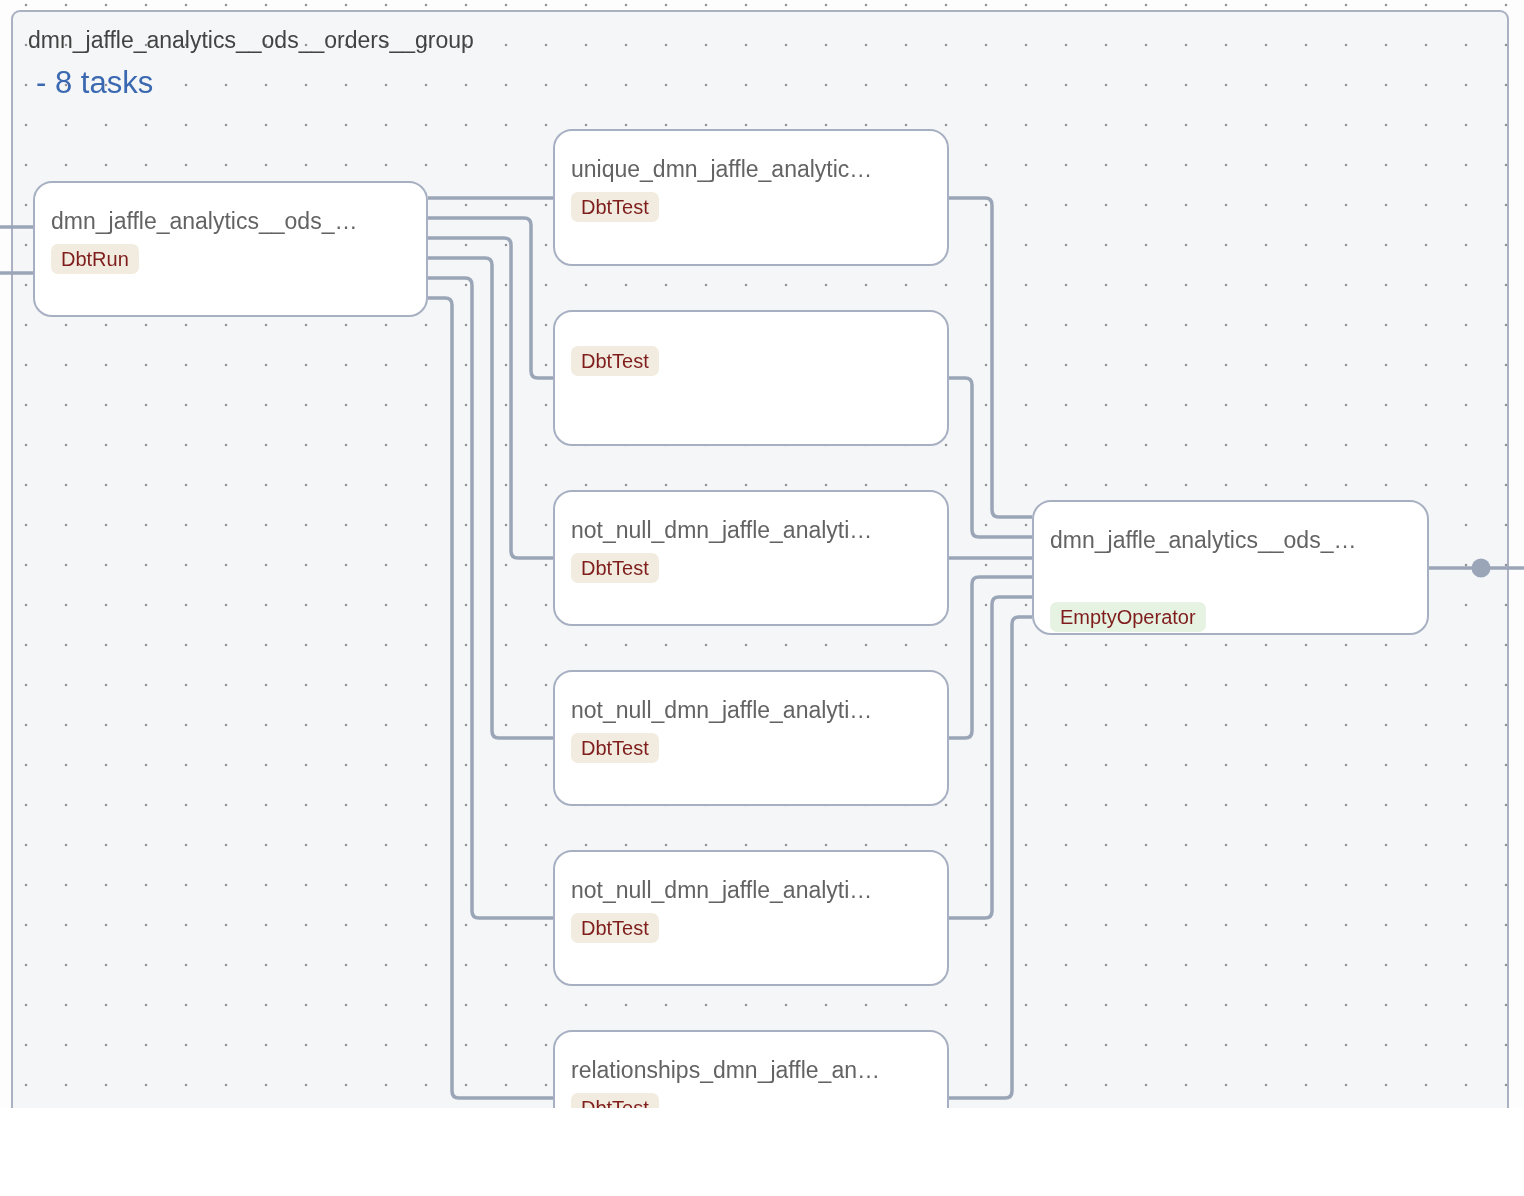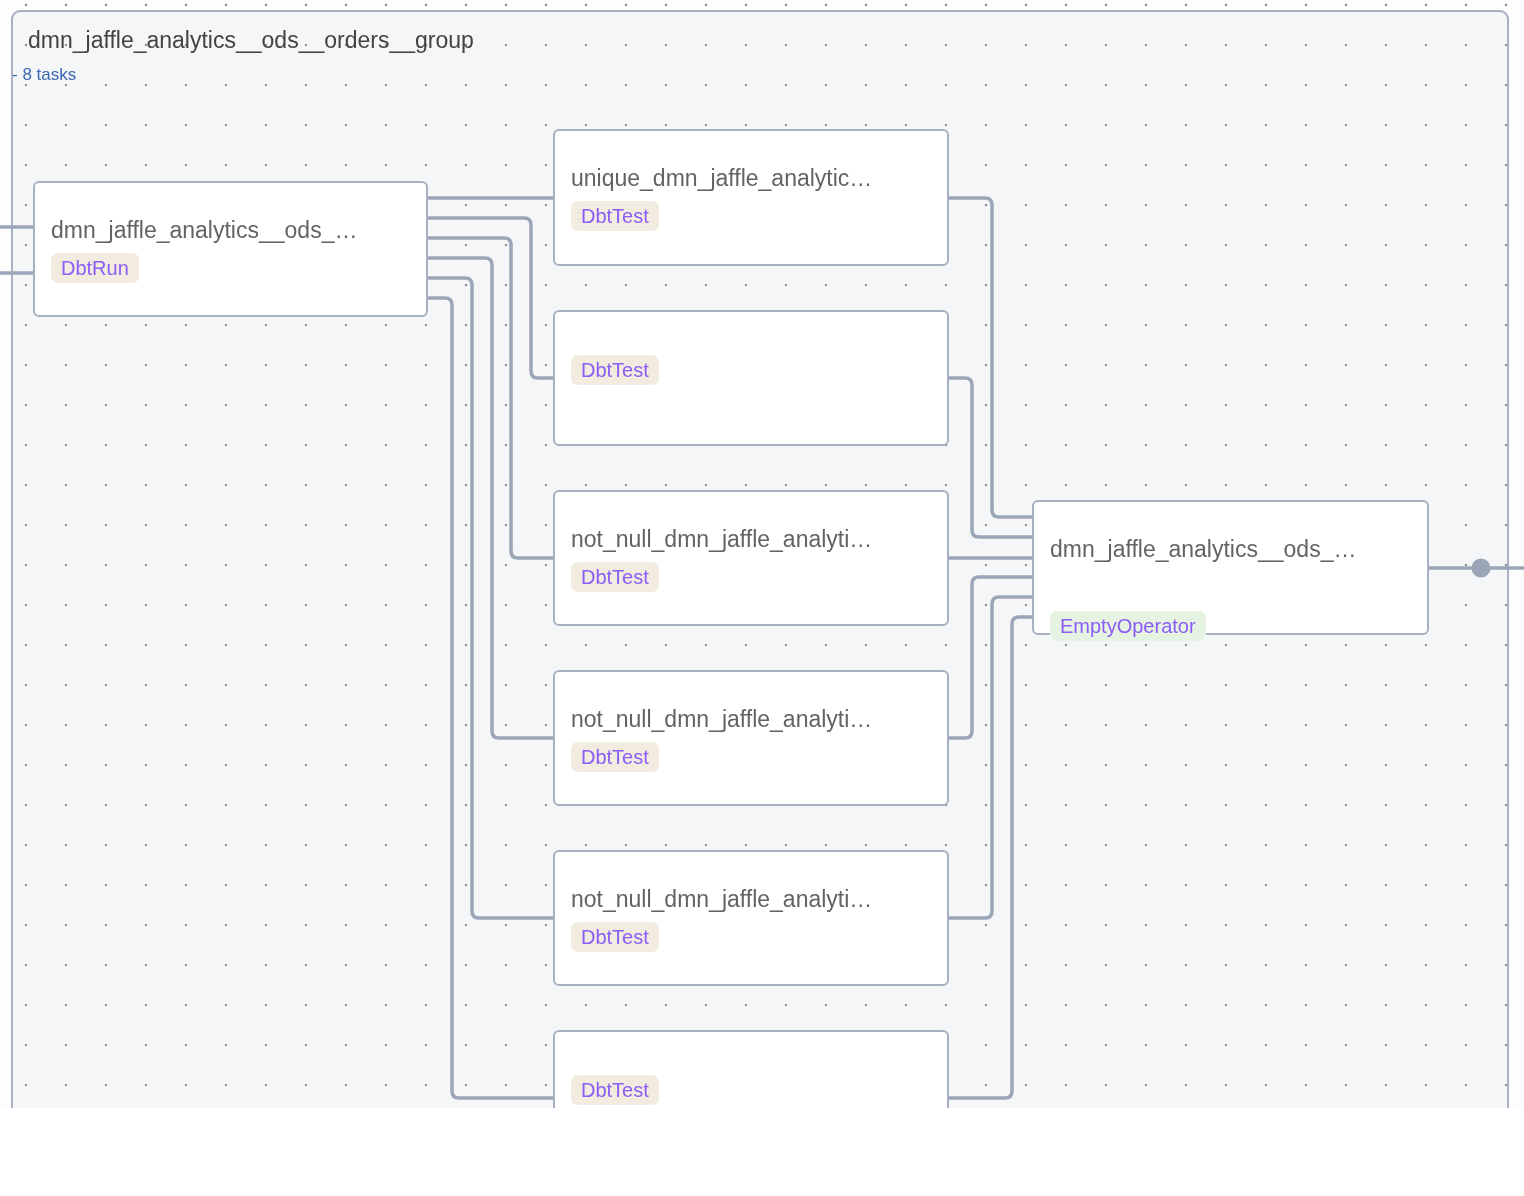--- a/index.html
+++ b/index.html
@@ -27,59 +27,59 @@
   #group-title {
     position: absolute;
     left: 28px; top: 27px;
     font-size: 23px;
     color: #434343;
     z-index: 2;
     white-space: nowrap;
   }
   #tasks-link {
     position: absolute;
-    left: 12px; top: 65px;
-    font-size: 17px;
+    left: 36px; top: 65px;
+    font-size: 31px;
     color: #3b69b1;
     z-index: 2;
     cursor: pointer;
     white-space: nowrap;
   }
   #edge-layer {
     position: absolute;
     left: 0; top: 0;
     z-index: 1;
   }
   #edge-layer path {
     fill: none;
     stroke: #9ba5b8;
     stroke-width: 3.5px;
   }
   .node {
     position: absolute;
     background: #ffffff;
     border: 2px solid #a7b0c2;
-    border-radius: 6px;
-    padding: 34px 16px;
+    border-radius: 19px;
+    padding: 25px 16px;
     box-sizing: border-box;
     z-index: 2;
     cursor: pointer;
   }
   .node-title {
     font-size: 23px;
     color: #636363;
     white-space: nowrap;
     overflow: hidden;
   }
   .badge {
     display: inline-block;
     margin-top: 9px;
     font-size: 20px;
     line-height: 1.3;
-    color: #8b5cf6;
+    color: #7f1d1d;
     background: #f1ecdf;
     border-radius: 7px;
     padding: 2px 10px;
   }
   .badge.empty-op { background: #e7f3e2; margin-top: 48px; }
 
   #n0 { left: 33px;   top: 181px;  width: 395px; height: 136px; }
   #n1 { left: 553px;  top: 129px;  width: 396px; height: 137px; }
   #n2 { left: 553px;  top: 310px;  width: 396px; height: 136px; }
   #n3 { left: 553px;  top: 490px;  width: 396px; height: 136px; }
@@ -142,20 +142,21 @@
     <div class="node-title">not_null_dmn_jaffle_analyti…</div>
     <span class="badge">DbtTest</span>
   </div>
 
   <div class="node" id="n5">
     <div class="node-title">not_null_dmn_jaffle_analyti…</div>
     <span class="badge">DbtTest</span>
   </div>
 
   <div class="node" id="n6">
+    <div class="node-title">relationships_dmn_jaffle_an…</div>
     <span class="badge">DbtTest</span>
   </div>
 
   <div class="node" id="n7">
     <div class="node-title">dmn_jaffle_analytics__ods_…</div>
     <span class="badge empty-op">EmptyOperator</span>
   </div>
 
 </div>
 

